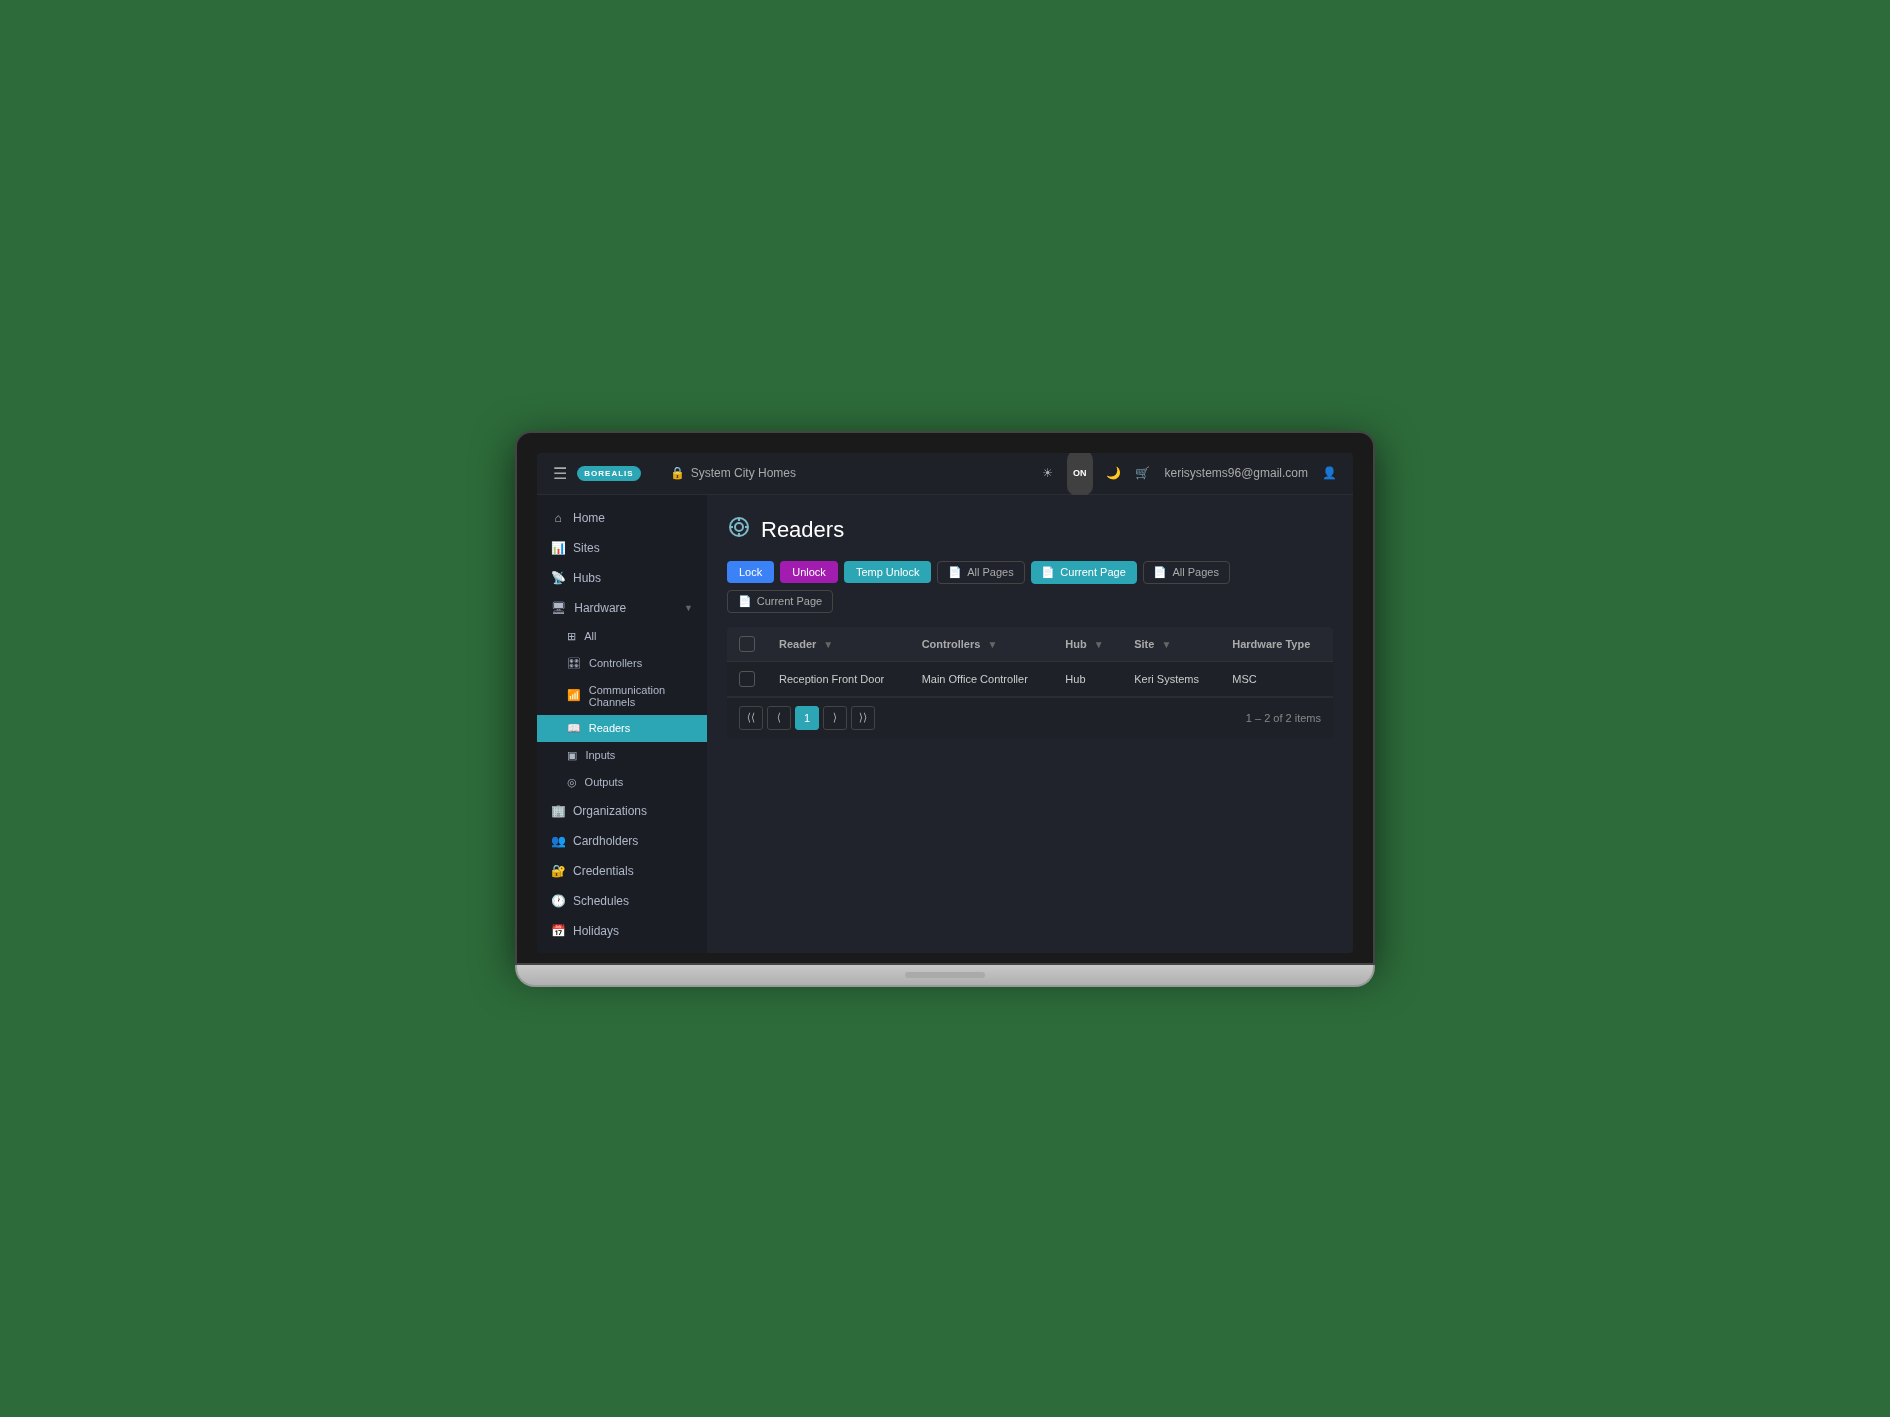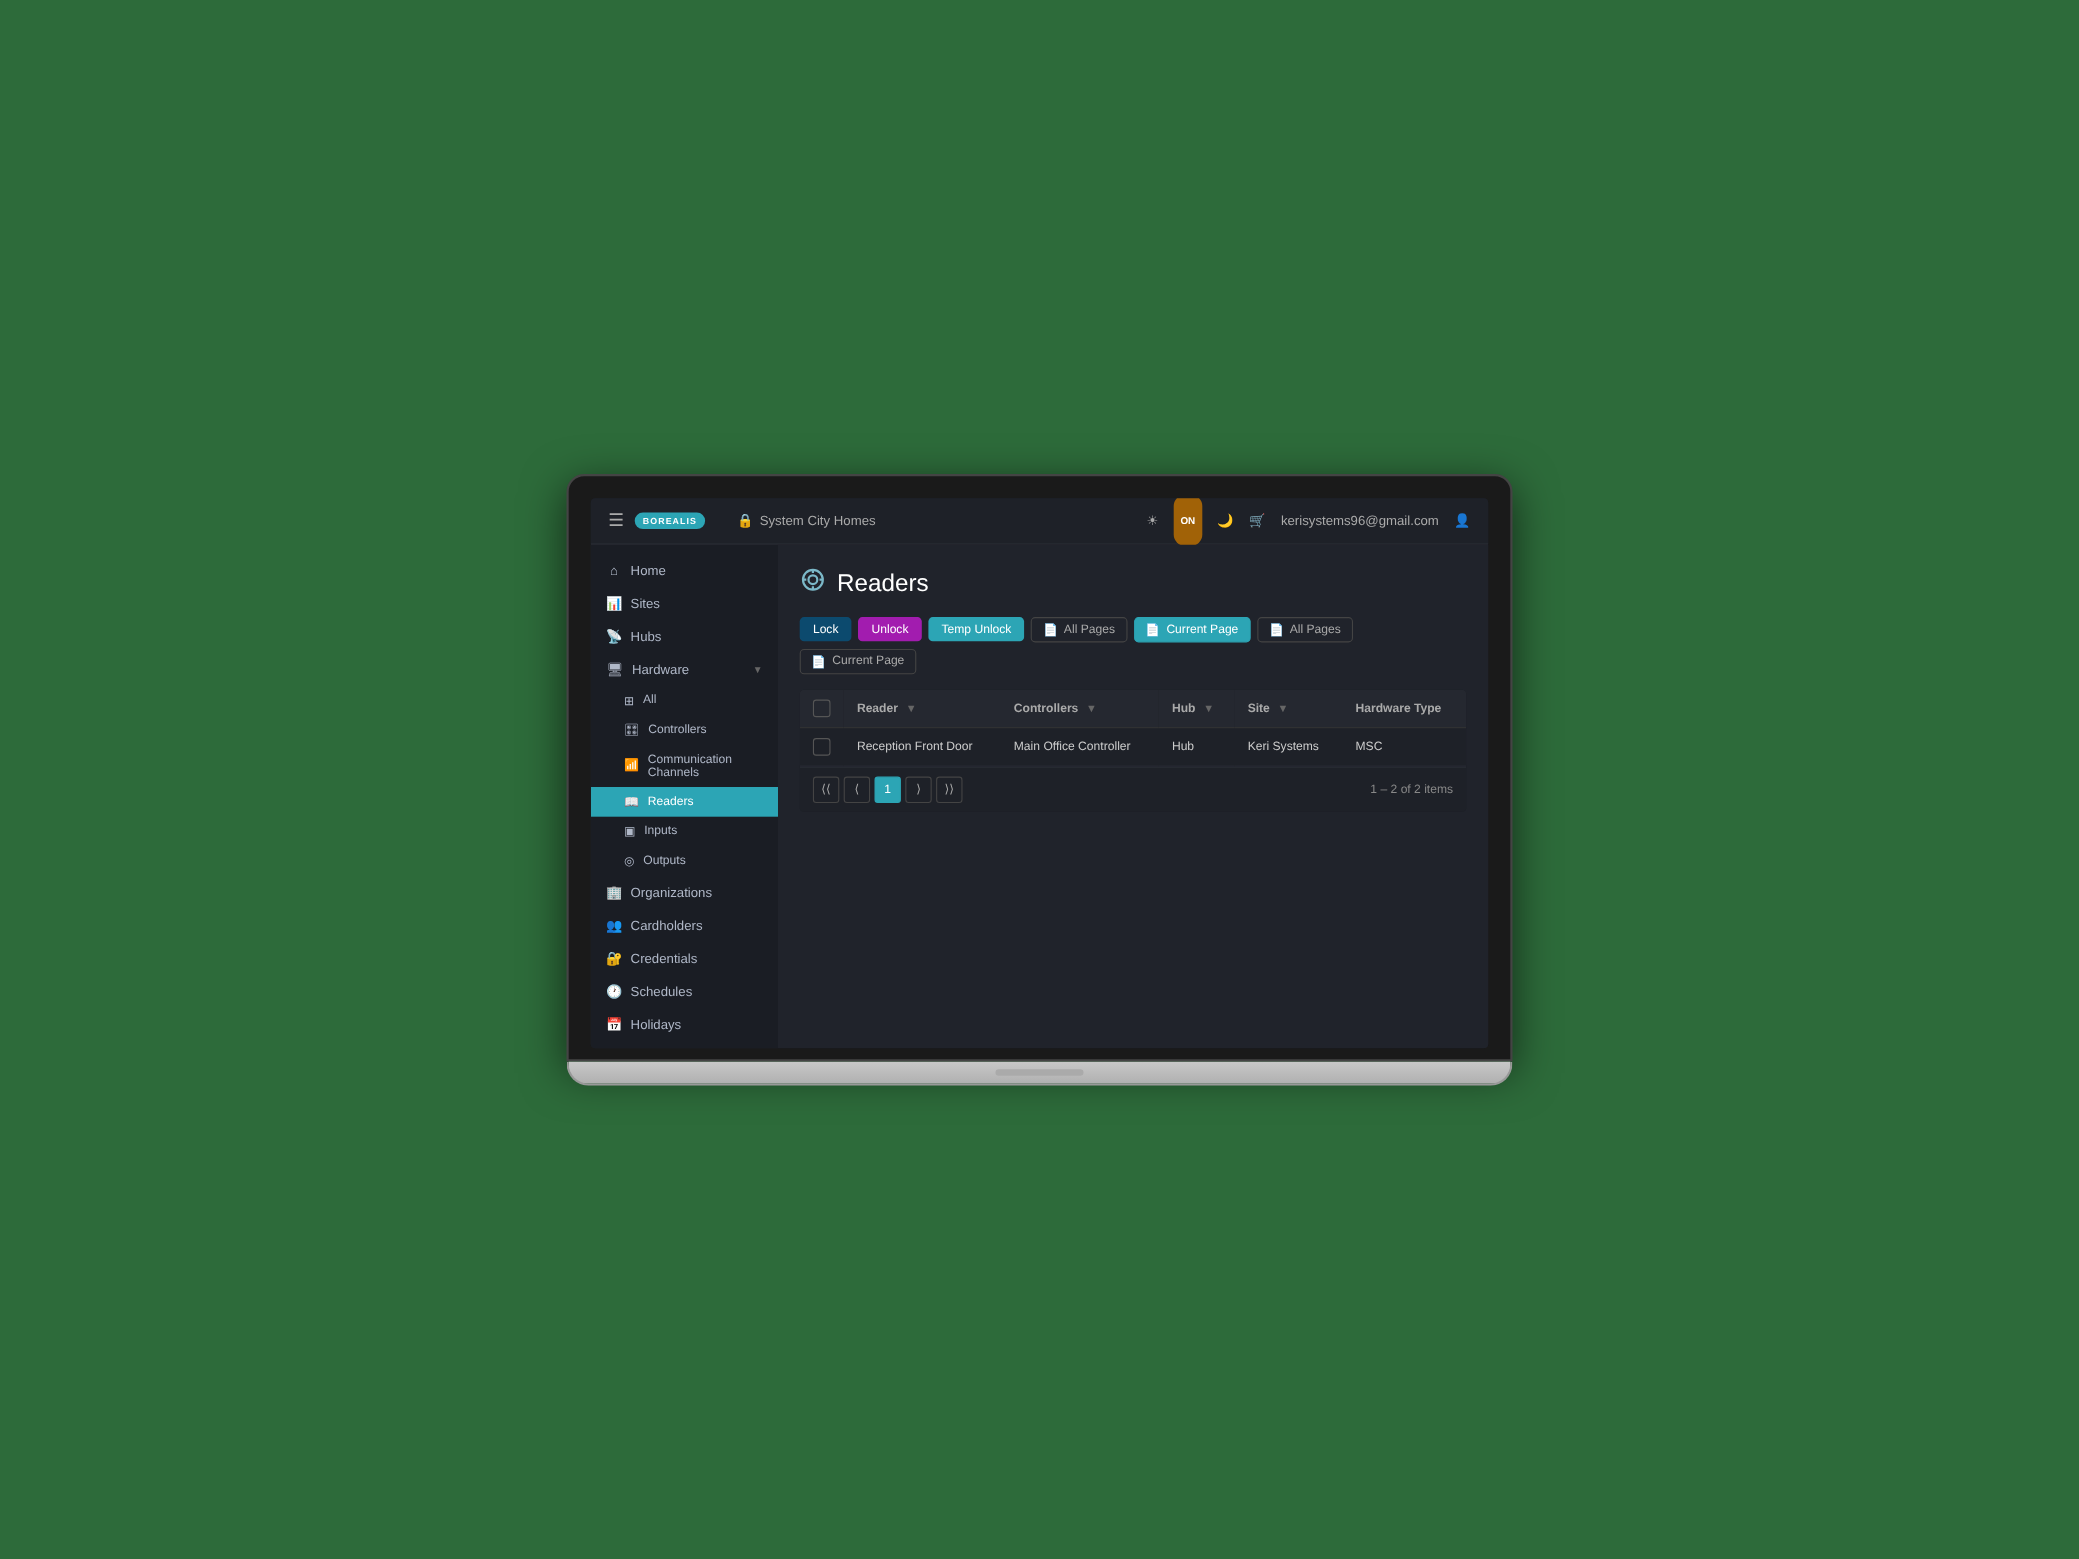--- a/index.html
+++ b/index.html
@@ -100,21 +100,21 @@
     .topbar-right {
       margin-left: auto;
       display: flex;
       align-items: center;
       gap: 14px;
       color: #aaa;
       font-size: 12px;
     }
 
     .toggle-switch {
-      background: #a16207;
+      background: #404040;
       border-radius: 10px;
       padding: 18px 6px;
       color: white;
       font-size: 9px;
       font-weight: bold;
     }
 
     
     .main-layout {
       display: flex;
@@ -204,21 +204,21 @@
 
     .btn {
       padding: 5px 12px;
       border-radius: 4px;
       font-size: 11px;
       font-weight: 500;
       cursor: pointer;
       border: none;
     }
 
-    .btn-lock { background: #0c4a6e; color: white; }
+    .btn-lock { background: #3b82f6; color: white; }
     .btn-unlock { background: #a21caf; color: white; }
     .btn-temp-unlock { background: #2ca5b5; color: white; }
 
     .btn-pages {
       background: transparent;
       border: 1px solid #444;
       color: #aaa;
       display: flex;
       align-items: center;
       gap: 5px;

